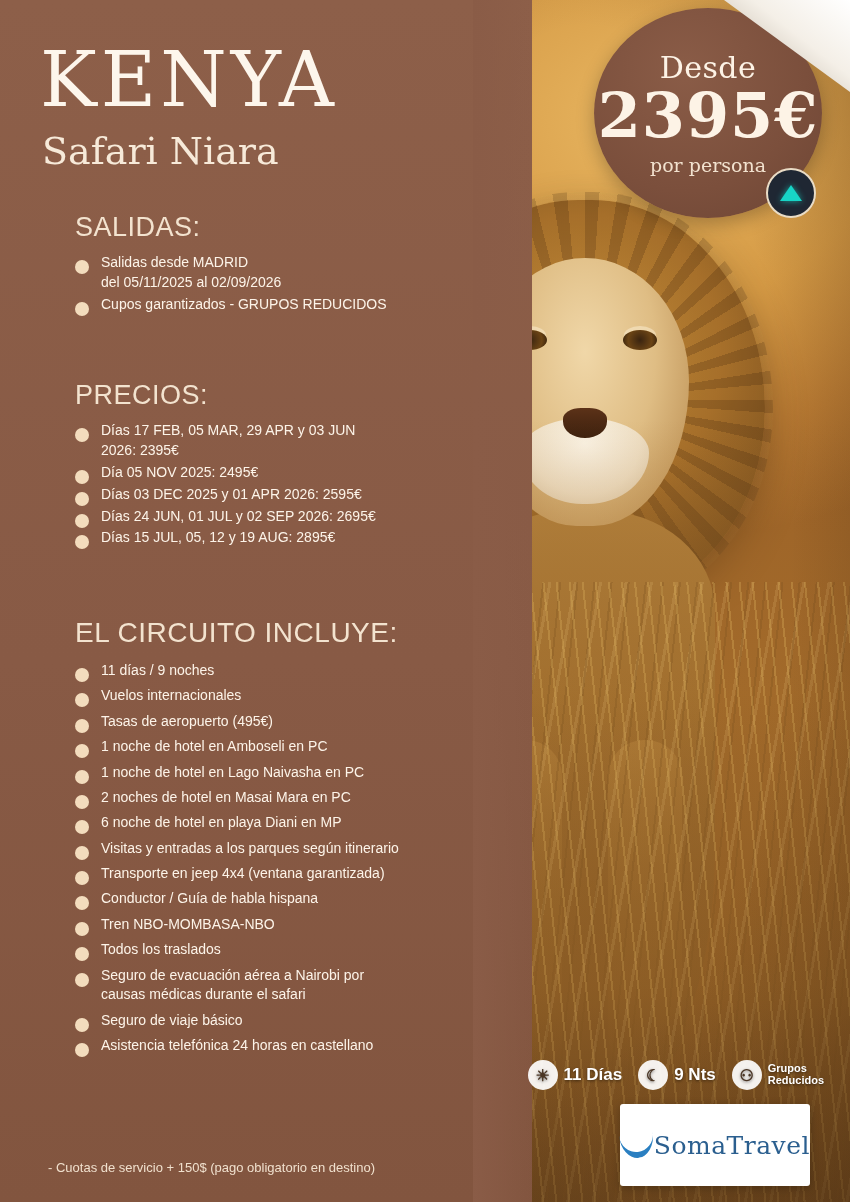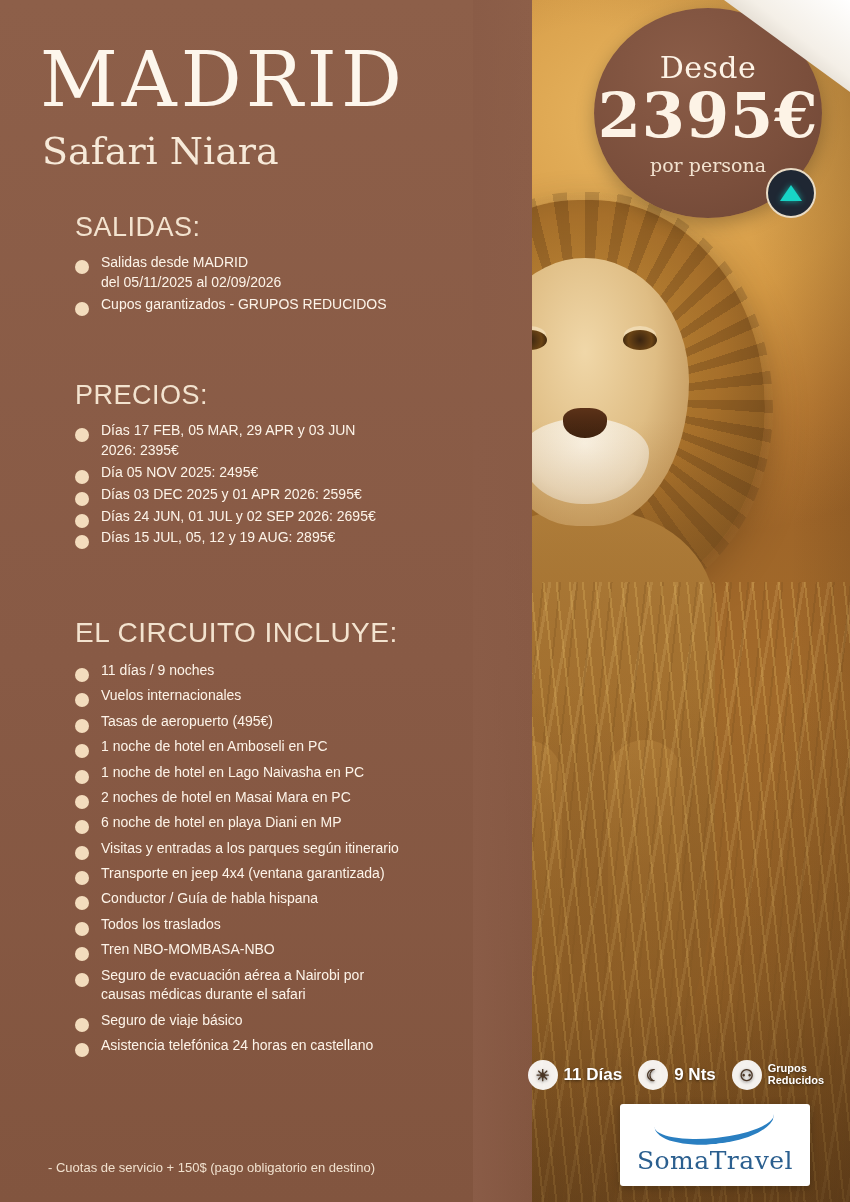--- a/index.html
+++ b/index.html
@@ -349,21 +349,21 @@
 
   .logo {
     position: absolute;
     right: 40px;
     bottom: 16px;
     width: 190px;
     height: 82px;
     background: #ffffff;
     border-radius: 3px;
     display: flex;
-    flex-direction: column;
+    flex-direction: row;
     align-items: center;
     justify-content: center;
     box-shadow: 0 2px 8px rgba(0,0,0,0.25);
   }
   .logo .swoosh {
     width: 120px;
     height: 22px;
     border-bottom: 6px solid #2a7fc1;
     border-radius: 0 0 60% 60% / 0 0 100% 100%;
     transform: rotate(-6deg);
@@ -395,21 +395,21 @@
       <div class="nose"></div>
     </div>
     <div class="grass-top"></div>
     <div class="grass-blades"></div>
     <div class="haze"></div>
     <div class="vignette"></div>
   </div>
 
   <div class="panel">
 
-    <div class="title">MADRID</div>
+    <div class="title">KENYA</div>
     <div class="subtitle">Safari Niara</div>
 
     <div class="section s-salidas">
       <div class="section-title">SALIDAS:</div>
       <ul class="list">
         <li>
           <span class="dot"></span>
           <span>Salidas desde MADRID</span>
           <span class="l2">del 05/11/2025 al 02/09/2026</span>
         </li>
@@ -453,22 +453,22 @@
         <li><span class="dot"></span><span>11 días / 9 noches</span></li>
         <li><span class="dot"></span><span>Vuelos internacionales</span></li>
         <li><span class="dot"></span><span>Tasas de aeropuerto (495€)</span></li>
         <li><span class="dot"></span><span>1 noche de hotel en Amboseli en PC</span></li>
         <li><span class="dot"></span><span>1 noche de hotel en Lago Naivasha en PC</span></li>
         <li><span class="dot"></span><span>2 noches de hotel en Masai Mara en PC</span></li>
         <li><span class="dot"></span><span>6 noche de hotel en playa Diani en MP</span></li>
         <li><span class="dot"></span><span>Visitas y entradas a los parques según itinerario</span></li>
         <li><span class="dot"></span><span>Transporte en jeep 4x4 (ventana garantizada)</span></li>
         <li><span class="dot"></span><span>Conductor / Guía de habla hispana</span></li>
+        <li><span class="dot"></span><span>Tren NBO-MOMBASA-NBO</span></li>
         <li><span class="dot"></span><span>Todos los traslados</span></li>
-        <li><span class="dot"></span><span>Tren NBO-MOMBASA-NBO</span></li>
         <li>
           <span class="dot"></span>
           <span>Seguro de evacuación aérea a Nairobi por</span>
           <span class="l2">causas médicas durante el safari</span>
         </li>
         <li><span class="dot"></span><span>Seguro de viaje básico</span></li>
         <li><span class="dot"></span><span>Asistencia telefónica 24 horas en castellano</span></li>
       </ul>
     </div>
 

